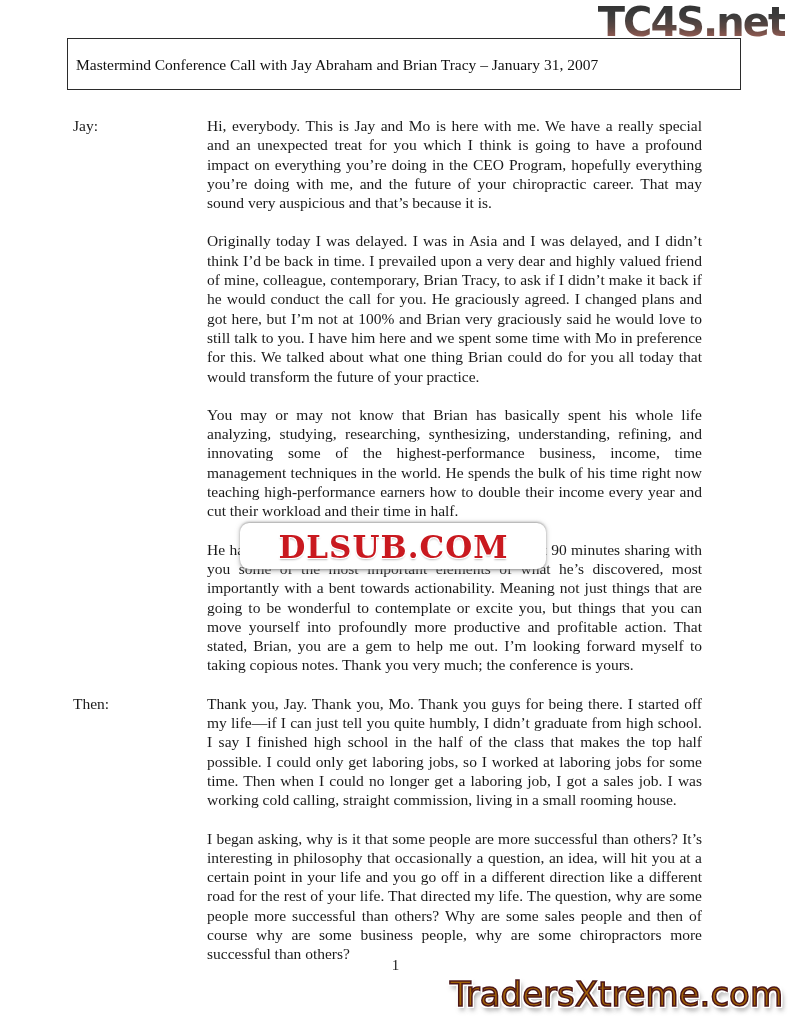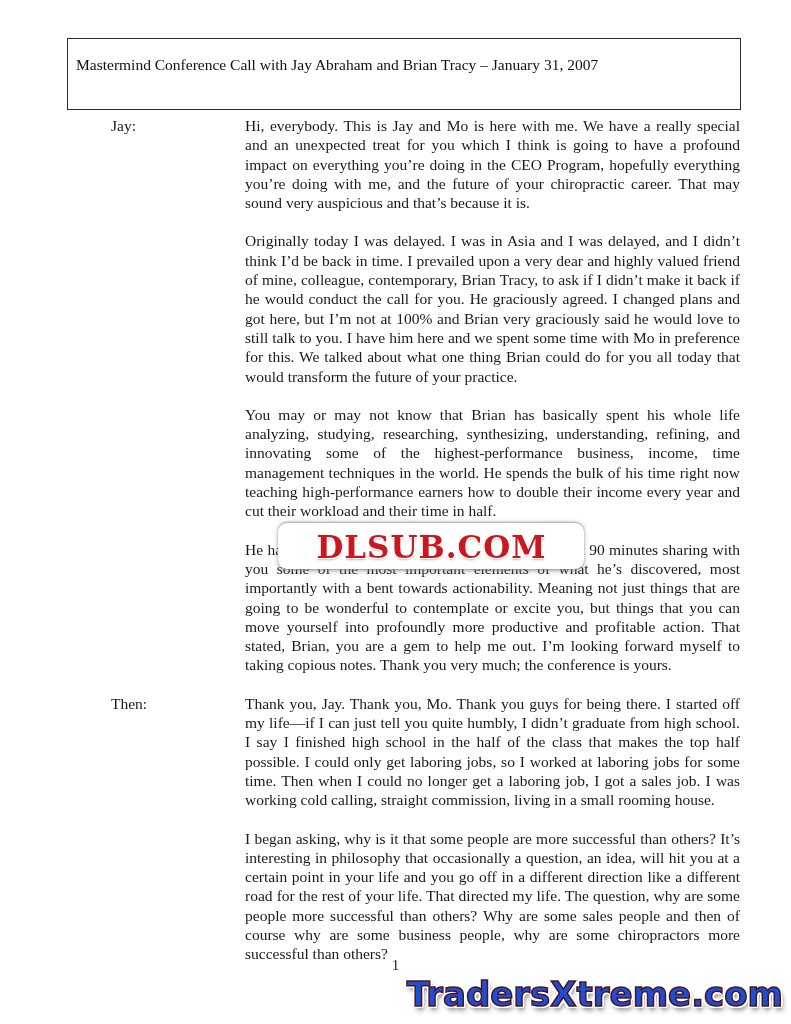--- a/index.html
+++ b/index.html
@@ -33,38 +33,37 @@
     color: transparent;
     mix-blend-mode: multiply;
   }
 
   
   .header-box {
     position: absolute;
     left: 67px;
     top: 38px;
     width: 674px;
-    height: 72px;
+    height: 52px;
     border: 1px solid #2b2b2b;
     background: transparent;
   }
   .header-box .title {
     padding: 17px 8px 0 8px;
     font-size: 15.5px;
     color: #111;
     white-space: nowrap;
   }
 
   
   .content {
     position: absolute;
     left: 73px;
     top: 116px;
     width: 629px;
-    margin-left: 38px;
   }
   .speaker-block { display: flex; align-items: flex-start; }
   .speaker-label {
     width: 134px;
     flex: 0 0 134px;
     font-size: 15.5px;
     line-height: 19.3px;
   }
   .speech { flex: 1 1 auto; min-width: 0; }
   .speech p {
@@ -117,39 +116,40 @@
     width: 791px;
     text-align: center;
     font-size: 15px;
     color: #222;
   }
   .tradersxtreme-logo {
     position: absolute;
     right: 8px;
     top: 975px;
     font-family: "DejaVu Sans", "Liberation Sans", sans-serif;
-    font-weight: bold;
+    font-weight: normal;
     font-size: 34px;
     line-height: 38px;
     letter-spacing: 0px;
-    color: #1d4ed8;
+    color: #a16207;
     -webkit-text-stroke: 1.5px #4a1517;
     text-shadow:
       -2px -2px 0 #ffffff, 2px -2px 0 #ffffff,
       -2px  2px 0 #ffffff, 2px  2px 0 #ffffff,
        0 -2px 0 #ffffff, 0 2px 0 #ffffff,
       -2px 0 0 #ffffff, 2px 0 0 #ffffff,
        2px 4px 5px rgba(90,90,90,0.8);
   }
 </style>
 </head>
 <body>
 
 <div class="page">
 
+  <div class="tc4s-logo">TC4S.net</div>
 
   <div class="header-box">
     <div class="title">Mastermind Conference Call with Jay Abraham and Brian Tracy – January 31, 2007</div>
   </div>
 
   <div class="content">
 
     <div class="speaker-block">
       <div class="speaker-label">Jay:</div>
       <div class="speech">

